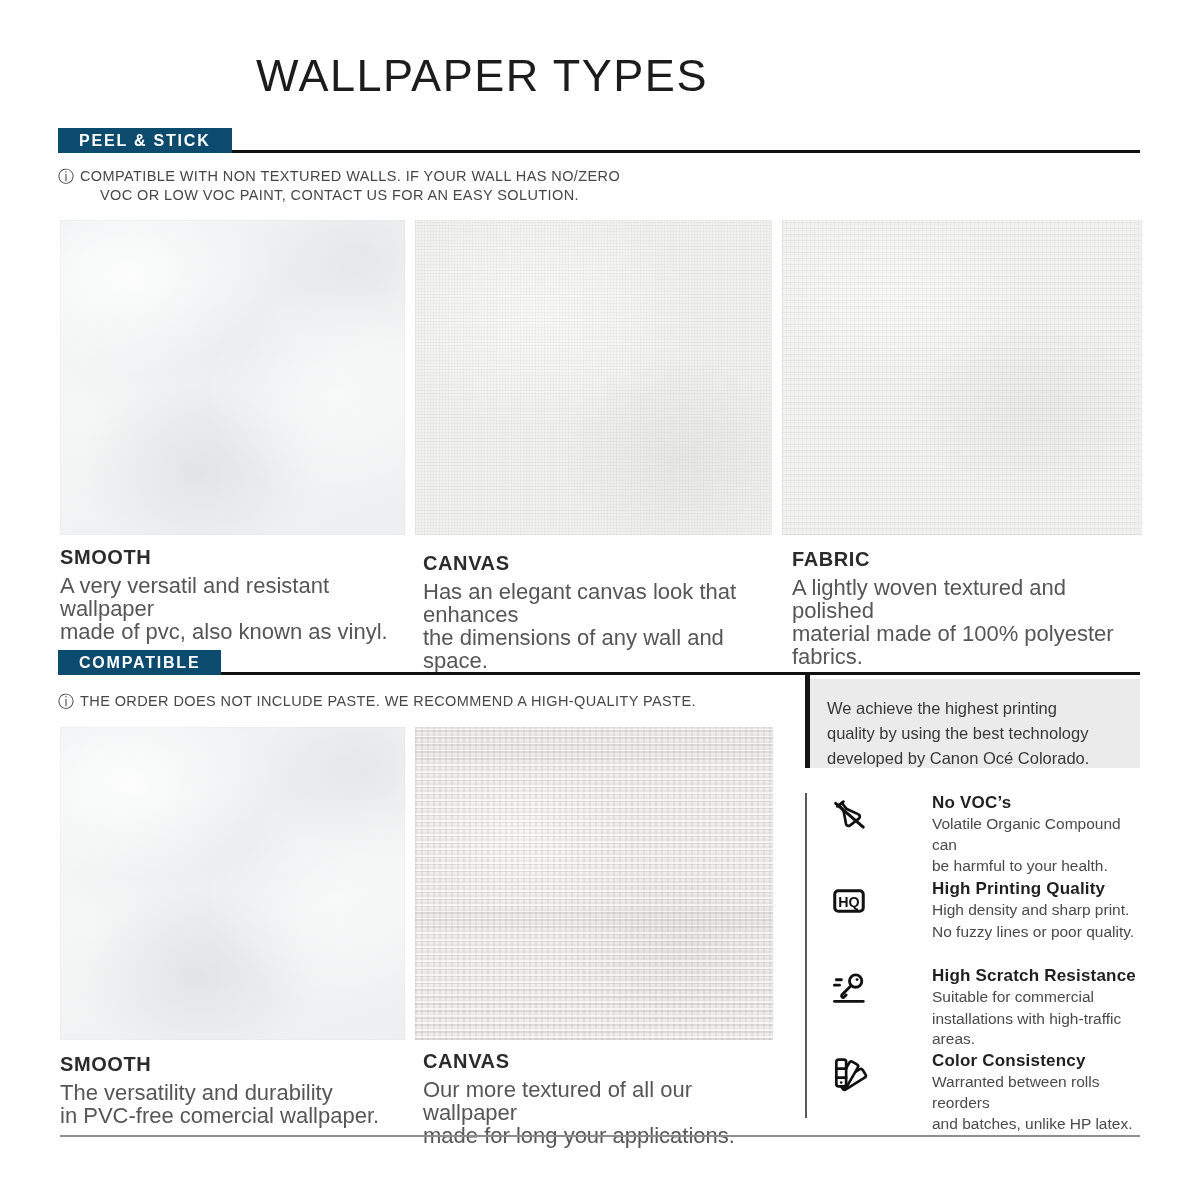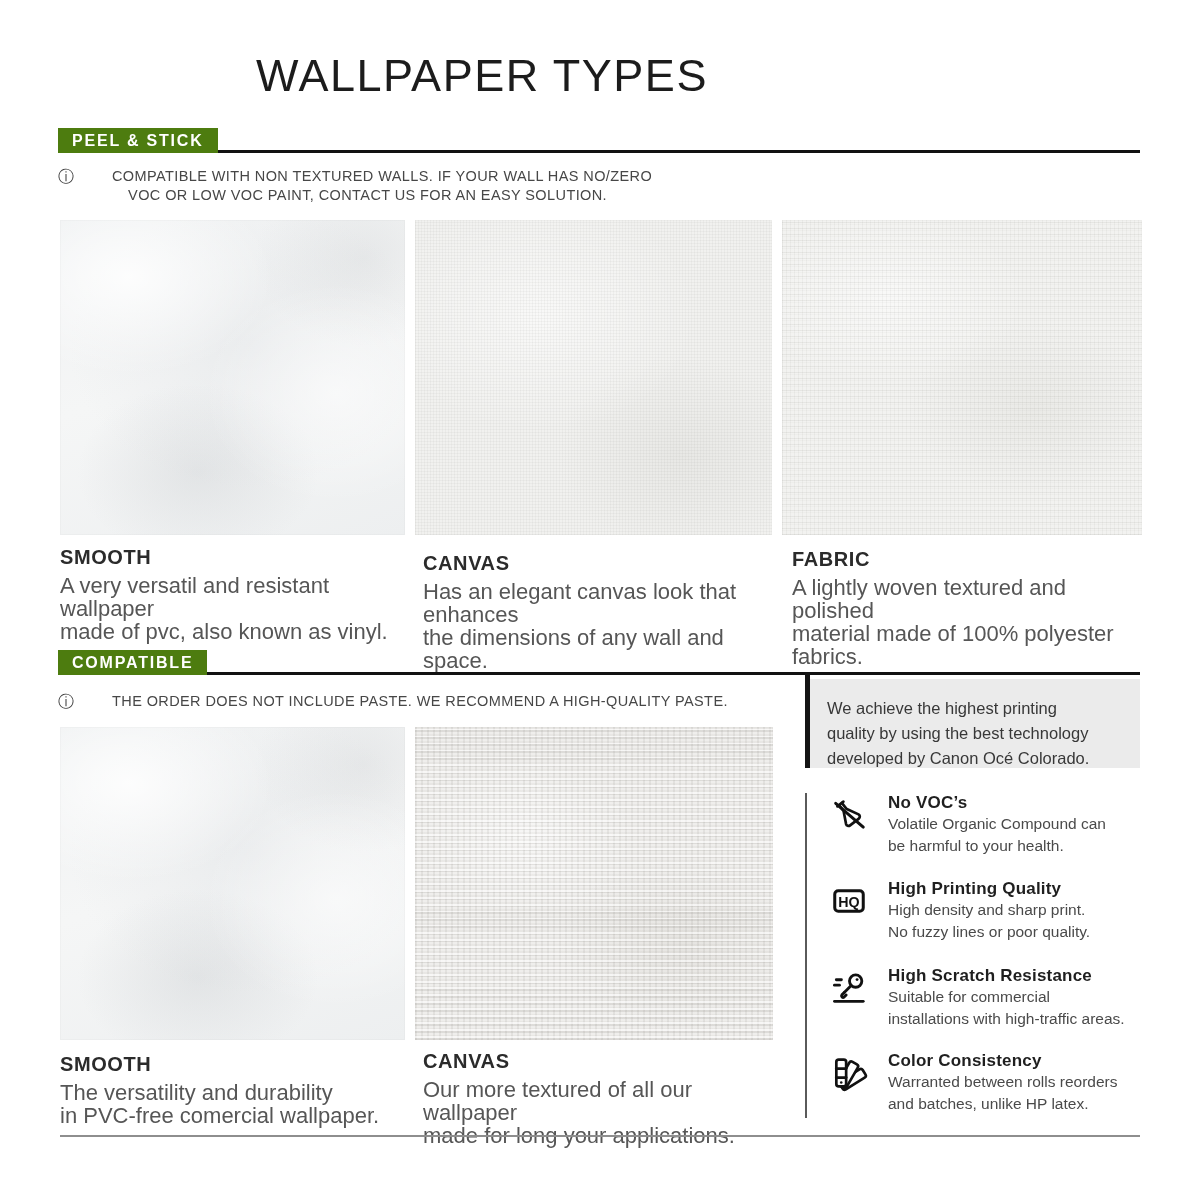--- a/index.html
+++ b/index.html
@@ -11,28 +11,28 @@
 
   
   .page-title{
     top:50px;left:48px;width:868px;text-align:center;
     font-size:45px;font-weight:400;letter-spacing:1.5px;color:#1c1c1c;white-space:nowrap;
   }
 
   
   .section-rule{height:2.5px;background:#111111;width:1082px;left:58px;}
   .section-badge{
-    left:58px;height:25px;line-height:25px;padding:0 14px;background:#4d7c0f;color:#ffffff;
+    left:58px;height:25px;line-height:25px;padding:0 21px;background:#0c4a6e;color:#ffffff;
     font-size:16px;font-weight:700;letter-spacing:1.8px;white-space:nowrap;z-index:2;
   }
 
   
   .note{left:58px;display:flex;align-items:flex-start;color:#474747;}
   .note .i-glyph{font-size:16px;line-height:19px;margin-right:6px;color:#3c3c3c;}
-  .note .nl{font-size:14.5px;line-height:19px;letter-spacing:.4px;color:#474747;margin-left:32px;}
+  .note .nl{font-size:14.5px;line-height:19px;letter-spacing:.4px;color:#474747;}
   .note .nl + .nl{margin-left:2px;}
 
   
   .swatch{box-shadow:inset 0 0 0 1px rgba(0,0,0,0.02);}
   .tex-smooth{
     background:
       radial-gradient(ellipse 60% 45% at 20% 18%, rgba(255,255,255,.85), rgba(255,255,255,0) 70%),
       radial-gradient(ellipse 55% 50% at 80% 55%, rgba(255,255,255,.6), rgba(255,255,255,0) 70%),
       radial-gradient(ellipse 50% 40% at 40% 80%, rgba(186,190,194,.28), rgba(186,190,194,0) 70%),
       radial-gradient(ellipse 45% 40% at 88% 12%, rgba(190,193,196,.25), rgba(190,193,196,0) 70%),
@@ -68,21 +68,21 @@
   .caption .sw-title{font-size:20px;font-weight:700;letter-spacing:.6px;color:#2b2b2b;}
   .caption .sw-desc{margin-top:5px;}
   .caption .dl{font-size:22px;line-height:23px;color:#565656;}
 
   
   .quote-bar{left:805px;top:672px;width:4.5px;height:96px;background:#141414;}
   .quote-box{left:810px;top:679px;width:330px;height:89px;background:#ebebeb;}
   .quote-box .ql{font-size:16.5px;line-height:25px;color:#383838;margin-left:17px;}
   .quote-box .ql:first-child{margin-top:17px;}
   .features-vline{left:805px;top:793px;width:1.5px;height:325px;background:#5a5a5a;}
-  .feature{left:830px;width:316px;display:flex;align-items:flex-start;}
+  .feature{left:830px;width:316px;display:flex;align-items:flex-start;gap:44px;}
   .feature .f-icon{width:38px;height:38px;flex:0 0 38px;margin-top:3px;}
   .feature .f-text{margin-left:20px;}
   .feature .f-title{font-size:17px;font-weight:700;color:#1f1f1f;letter-spacing:.2px;}
   .feature .fdl{font-size:15.5px;line-height:20.5px;color:#4a4a4a;margin-top:1px;}
   .f-icon svg{width:38px;height:38px;display:block;}
 
   
   .bottom-rule{left:60px;top:1135px;width:1080px;height:2px;background:#8e8e8e;}
 </style>
 </head>
@@ -92,21 +92,21 @@
 
   <div class="abs page-title">WALLPAPER TYPES</div>
 
   <div class="abs section-rule" style="top:150px;"></div>
   <div class="abs section-badge" style="top:128px;">PEEL &amp; STICK</div>
 
   <div class="abs note" style="top:167px;">
     <span class="i-glyph">ⓘ</span>
     <span>
       <div class="nl">COMPATIBLE WITH NON TEXTURED WALLS. IF YOUR WALL HAS NO/ZERO</div>
-      <div class="nl" style="margin-left:3px;text-align:center;">VOC OR LOW VOC PAINT, CONTACT US FOR AN EASY SOLUTION.</div>
+      <div class="nl" style="margin-left:20px;">VOC OR LOW VOC PAINT, CONTACT US FOR AN EASY SOLUTION.</div>
     </span>
   </div>
 
   <div class="abs swatch tex-smooth" style="left:60px;top:220px;width:345px;height:315px;"></div>
   <div class="abs swatch tex-canvas-fine" style="left:415px;top:220px;width:357px;height:315px;"></div>
   <div class="abs swatch tex-fabric" style="left:782px;top:220px;width:360px;height:315px;"></div>
 
   <div class="abs caption" style="left:60px;top:546px;width:345px;">
     <div class="sw-title">SMOOTH</div>
     <div class="sw-desc">

